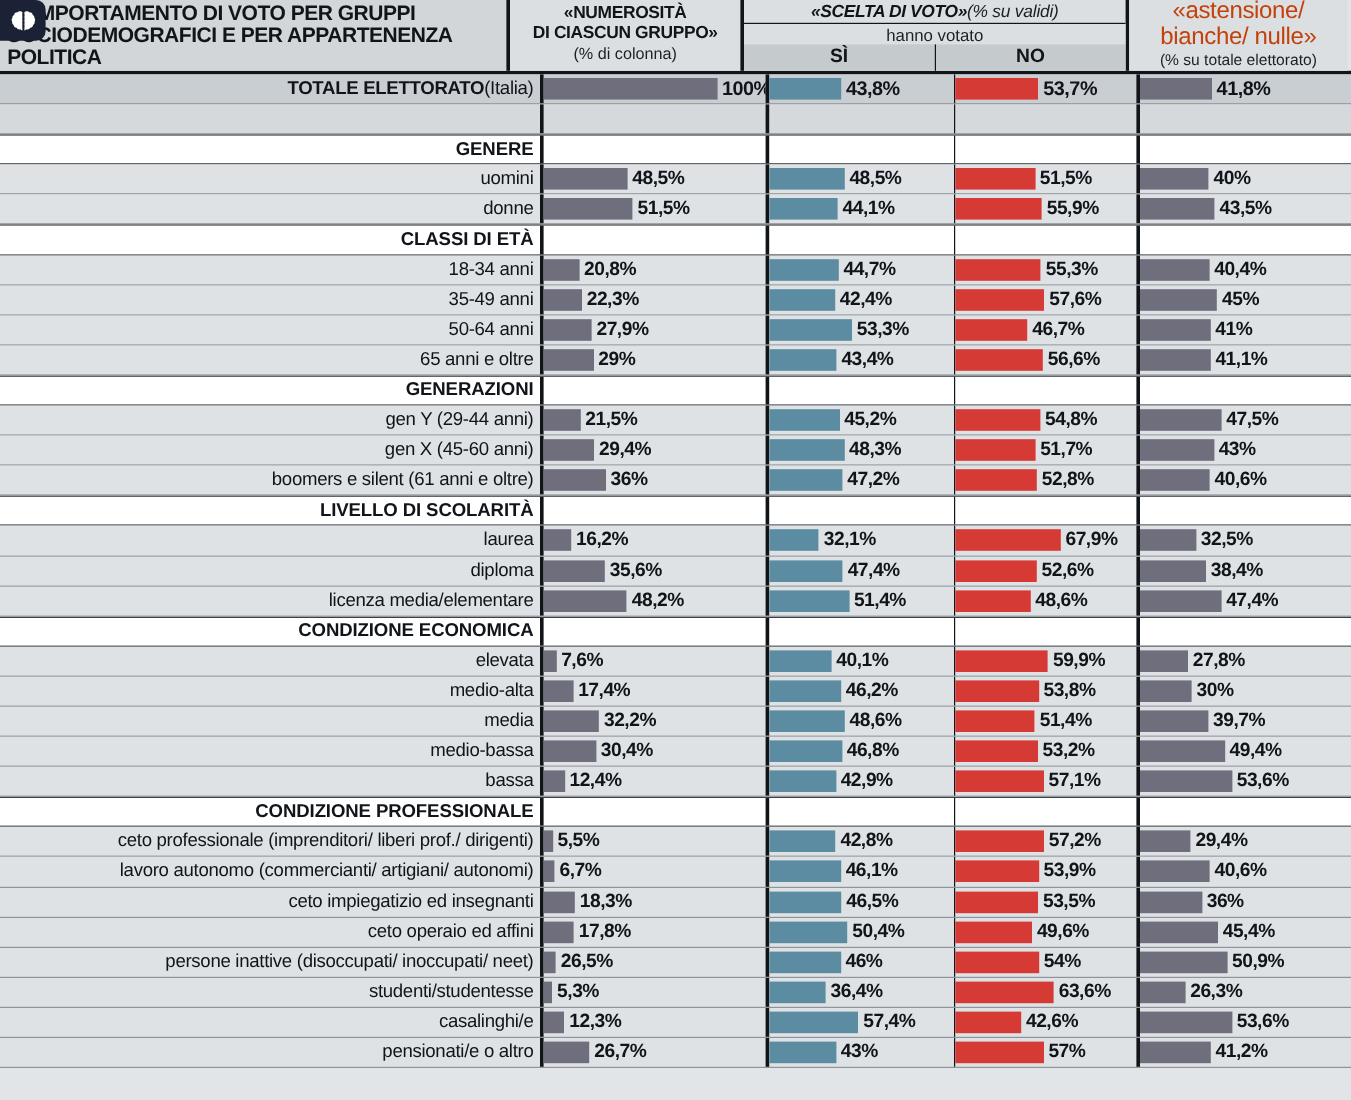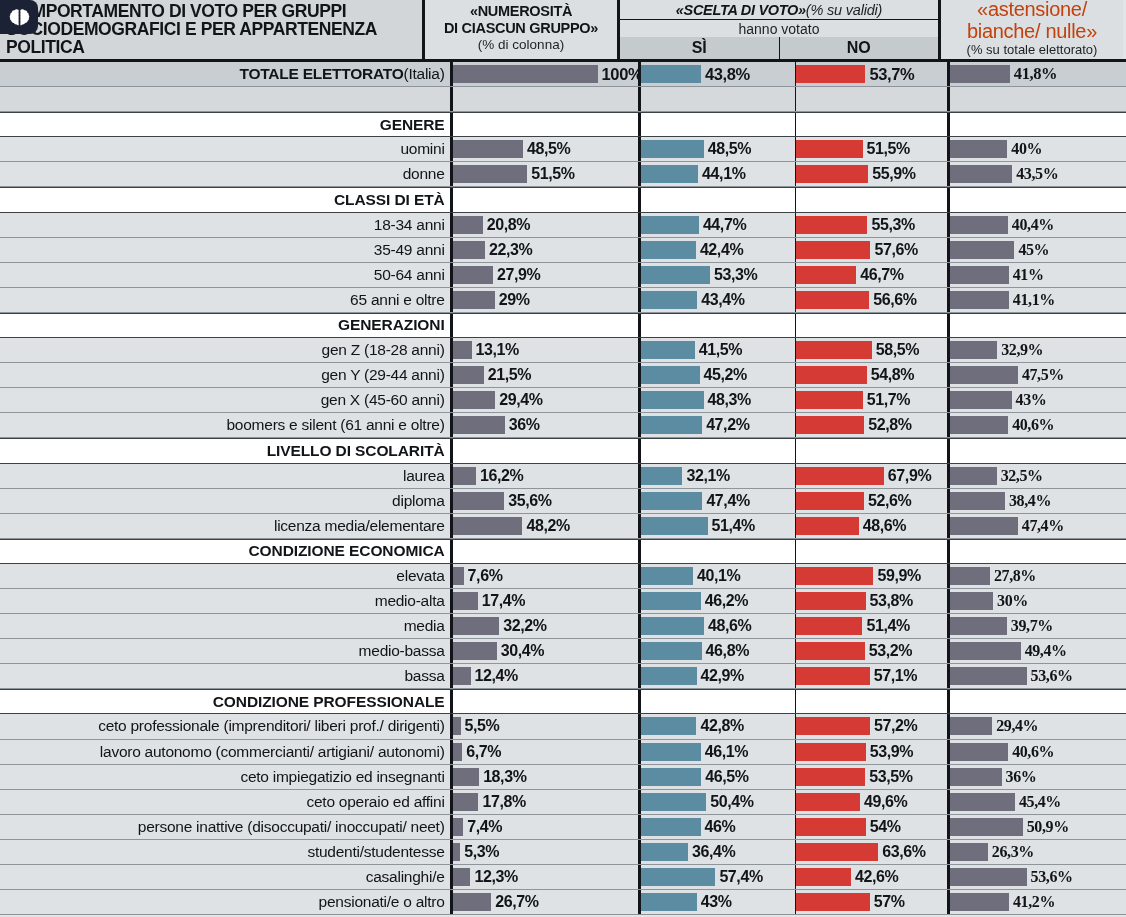--- a/index.html
+++ b/index.html
@@ -137,21 +137,21 @@
   .row.total .c-label .sub { font-weight: normal; }
 
   .c-bar {
     position: relative;
     display: flex; align-items: center;
     overflow: hidden;
   }
   .c-num { width: 195px; border-right: 3px solid #111418; }
   .c-si  { width: 160.5px; border-right: 1.5px solid #111418; }
   .c-no  { width: 160.5px; border-right: 3px solid #111418; }
-  .c-ast { width: 182px; font-family: Liberation Serif, serif; }
+  .c-ast { width: 182px; }
 
   .bar {
     height: 18px;
     flex: none;
   }
   .bar.num { background: #6e6e7c; }
   .bar.si  { background: #5b8ca1; }
   .bar.no  { background: #d63a35; }
   .bar.ast { background: #6e6e7c; }
 
@@ -365,39 +365,20 @@
         </div>
       </div>
       <div class="row section">
         <div class="c-label">GENERAZIONI</div>
         <div class="c-bar c-num"></div>
         <div class="c-bar c-si"></div>
         <div class="c-bar c-no"></div>
         <div class="c-bar c-ast"></div>
       </div>
       <div class="row">
-        <div class="c-label">gen Z (18-28 anni)</div>
-        <div class="c-bar c-num">
-          <div class="bar num" style="width: 18.995px;"></div>
-          <span class="val">13,1%</span>
-        </div>
-        <div class="c-bar c-si">
-          <div class="bar si" style="width: 53.95px;"></div>
-          <span class="val">41,5%</span>
-        </div>
-        <div class="c-bar c-no">
-          <div class="bar no" style="width: 76.05px;"></div>
-          <span class="val">58,5%</span>
-        </div>
-        <div class="c-bar c-ast">
-          <div class="bar ast" style="width: 46.718px;"></div>
-          <span class="val">32,9%</span>
-        </div>
-      </div>
-      <div class="row">
         <div class="c-label">gen Y (29-44 anni)</div>
         <div class="c-bar c-num">
           <div class="bar num" style="width: 31.175px;"></div>
           <span class="val">21,5%</span>
         </div>
         <div class="c-bar c-si">
           <div class="bar si" style="width: 58.76px;"></div>
           <span class="val">45,2%</span>
         </div>
         <div class="c-bar c-no">
@@ -693,21 +674,21 @@
         </div>
         <div class="c-bar c-ast">
           <div class="bar ast" style="width: 64.468px;"></div>
           <span class="val">45,4%</span>
         </div>
       </div>
       <div class="row">
         <div class="c-label">persone inattive (disoccupati/ inoccupati/ neet)</div>
         <div class="c-bar c-num">
           <div class="bar num" style="width: 10.73px;"></div>
-          <span class="val">7,4%</span>
+          <span class="val">26,5%</span>
         </div>
         <div class="c-bar c-si">
           <div class="bar si" style="width: 59.8px;"></div>
           <span class="val">46%</span>
         </div>
         <div class="c-bar c-no">
           <div class="bar no" style="width: 70.2px;"></div>
           <span class="val">54%</span>
         </div>
         <div class="c-bar c-ast">

